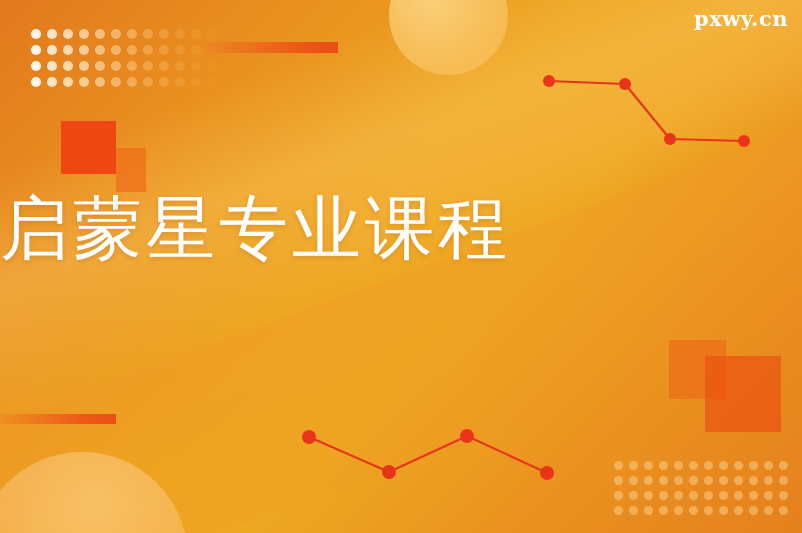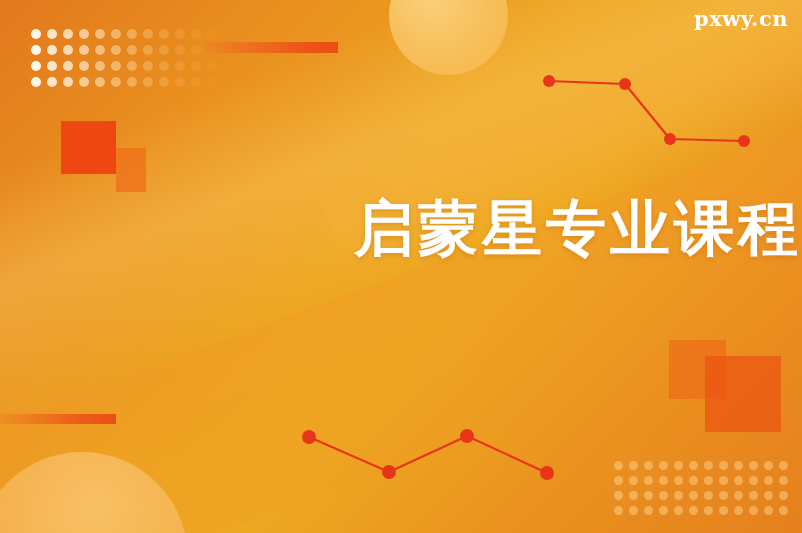--- a/index.html
+++ b/index.html
@@ -119,25 +119,25 @@
   #square-br-a     { left: 669px; top: 340px; width: 57px; height: 59px; background: rgba(238,95,22,0.52); }
   #square-br-b     { left: 705px; top: 356px; width: 76px; height: 76px; background: rgba(236,83,18,0.72); }
 
   
   svg.poly { position: absolute; left: 0; top: 0; width: 802px; height: 533px; pointer-events: none; overflow: visible; }
 
   
   #title {
     position: absolute;
     left: 0; right: 0; top: 186px;
-    text-align: right;
+    text-align: left;
     color: #ffffff;
-    font-size: 60px;
+    font-size: 69px;
     line-height: 84px;
-    font-weight: 700;
+    font-weight: 400;
     letter-spacing: 4px;
     font-family: "DejaVu Sans", "Liberation Sans", sans-serif;
     text-shadow: 0 2px 5px rgba(150,60,10,0.22);
     white-space: nowrap;
   }
   #subtitle {
     position: absolute;
     left: 0; right: 0; top: 320px;
     text-align: center;
     color: #ffffff;

